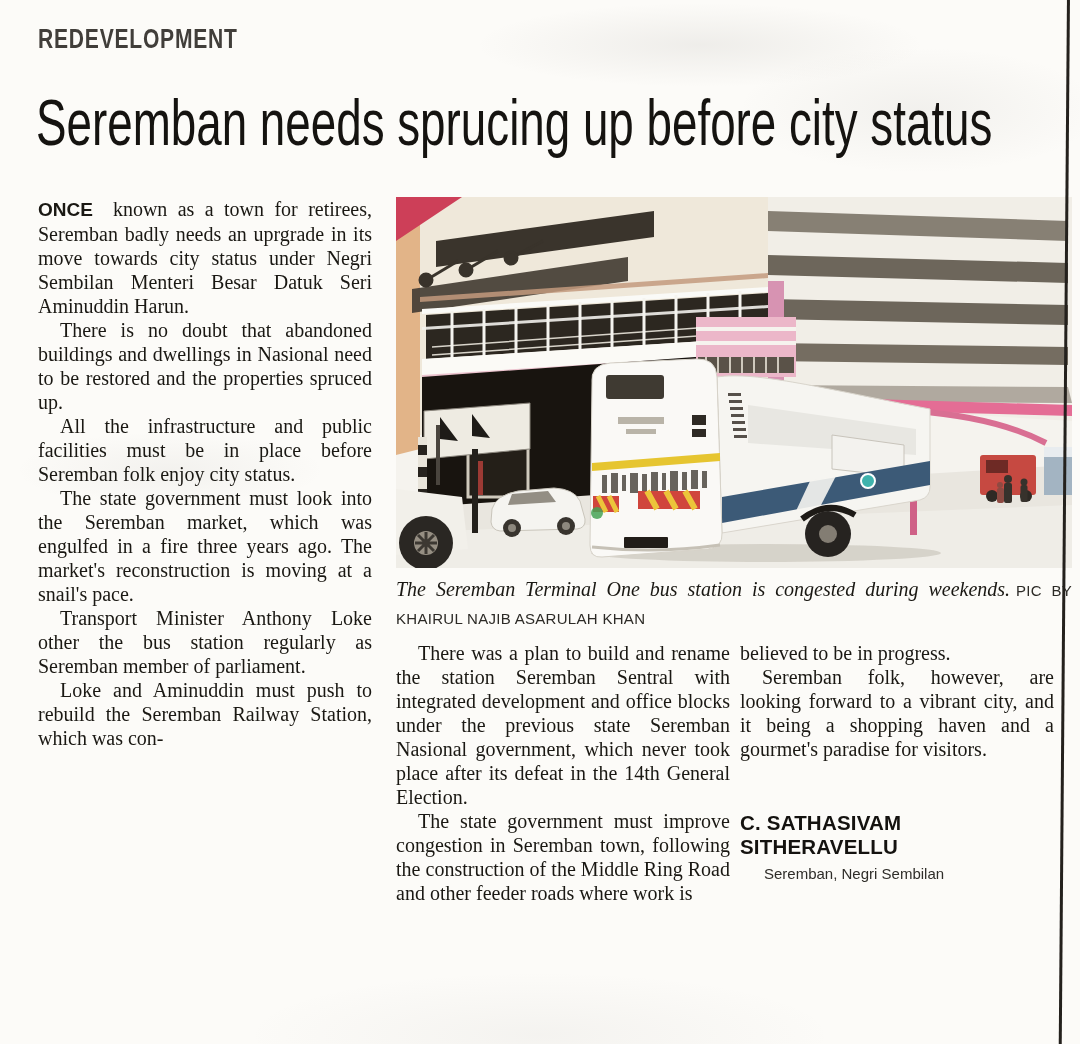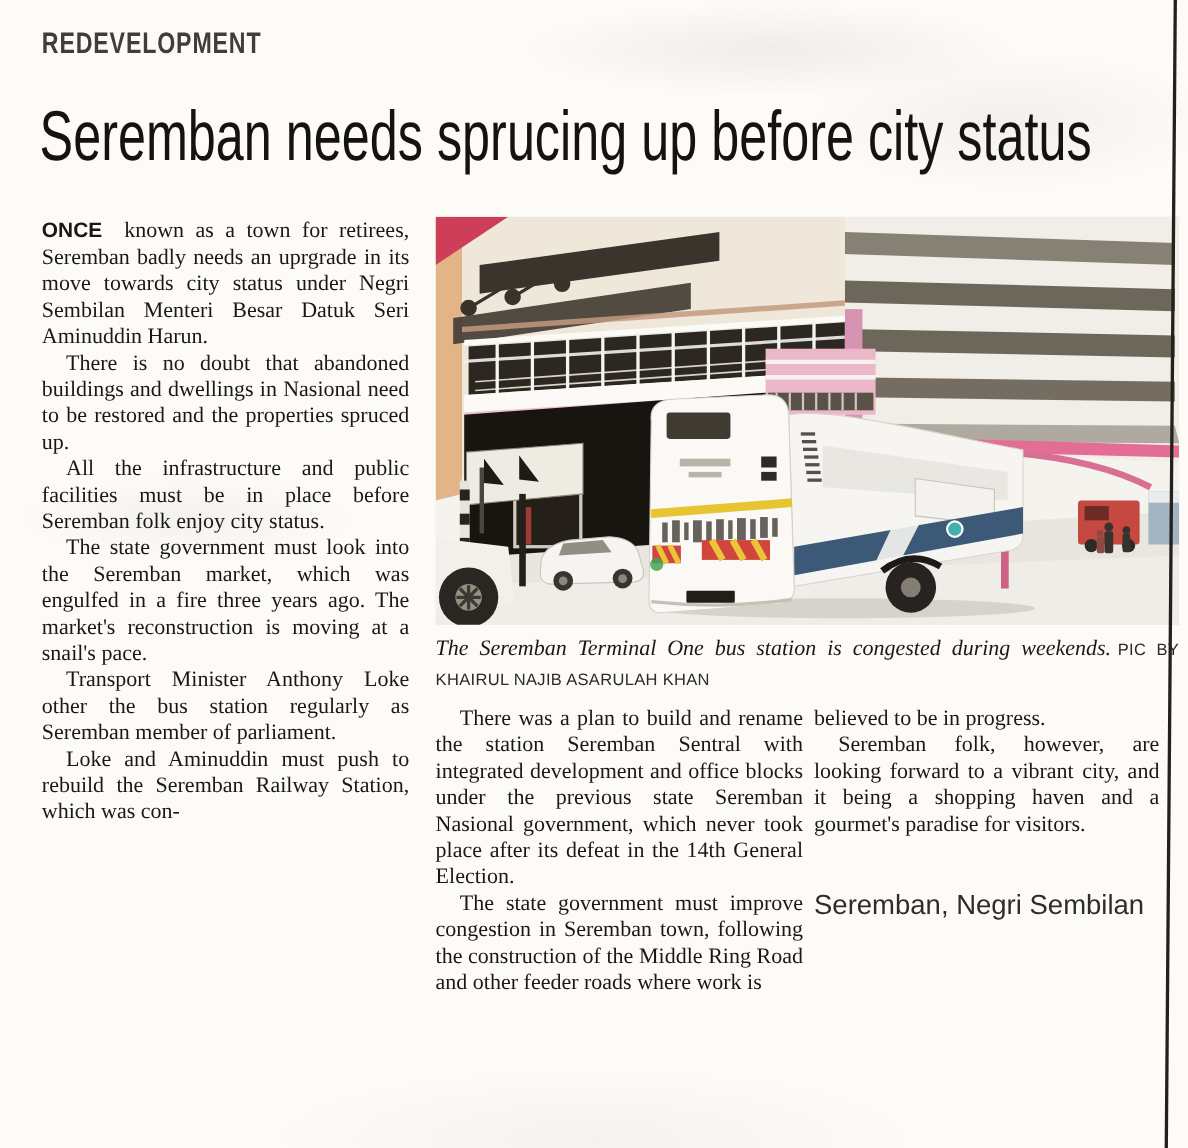--- a/index.html
+++ b/index.html
@@ -59,21 +59,21 @@
     color: #1a1813;
   }
   .cap-italic { font-style: italic; padding-right: 6px; }
   .cap-credit {
     font-family: "Liberation Sans", sans-serif;
     font-style: normal; font-size: 15px; letter-spacing: .3px;
     color: #2c2a26;
   }
   .byline { margin-top: 50px; font-family: "Liberation Sans", sans-serif; text-align: left; }
   .byline .author { font-weight: 700; font-size: 20.5px; letter-spacing: .2px; color: #14120f; }
-  .byline .loc { font-size: 25px; color: #2f2d29; margin-top: 3px; }
+  .byline .loc { font-size: 15px; color: #2f2d29; margin-top: 3px; margin-left: 24px; }
   .right-rule {
     position: absolute; left: 1067px; top: -6px;
     width: 2.5px; height: 1058px; background: #24211d;
     transform: rotate(.45deg); transform-origin: top left;
     z-index: 5;
   }
 </style>
 </head>
 <body>
 
@@ -277,17 +277,18 @@
 
 <div class="col col2">
   <p class="para ind">There was a plan to build and rename the station Seremban Sentral with integrated development and office blocks under the previous state Seremban Nasional government, which never took place after its defeat in the 14th General Election.</p>
   <p class="para ind">The state government must improve congestion in Seremban town, following the construction of the Middle Ring Road and other feeder roads where work is</p>
 </div>
 
 <div class="col col3">
   <p class="para">believed to be in progress.</p>
   <p class="para ind">Seremban folk, however, are looking forward to a vibrant city, and it being a shopping haven and a gourmet's paradise for visitors.</p>
   <div class="byline">
+    <div class="author">C. SATHASIVAM SITHERAVELLU</div>
     <div class="loc">Seremban, Negri Sembilan</div>
   </div>
 </div>
 
 <div class="right-rule"></div>
 
 </body></html>

